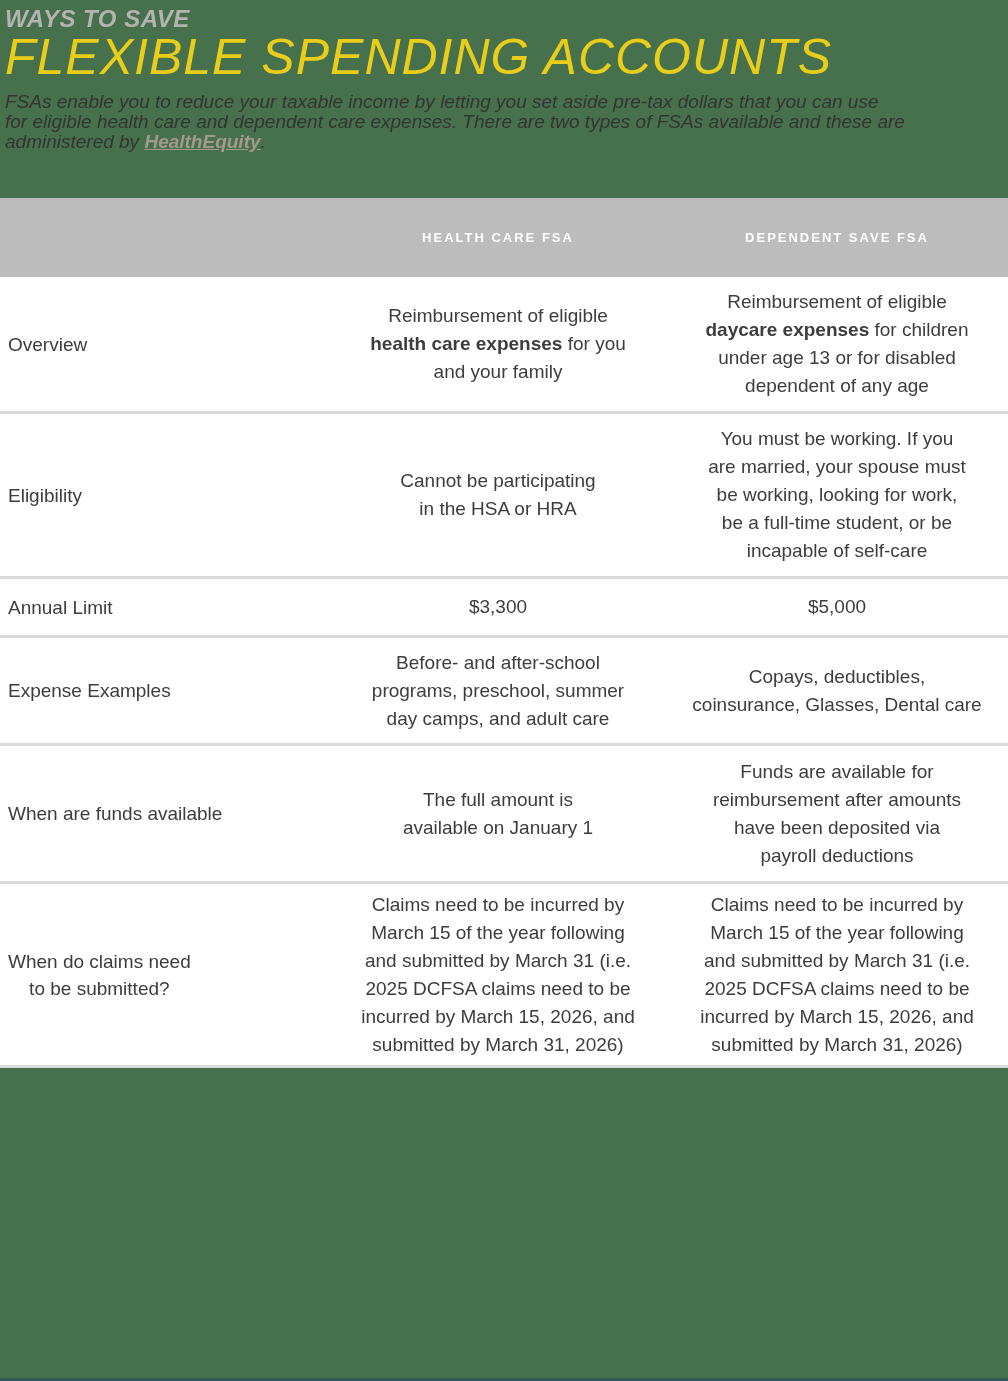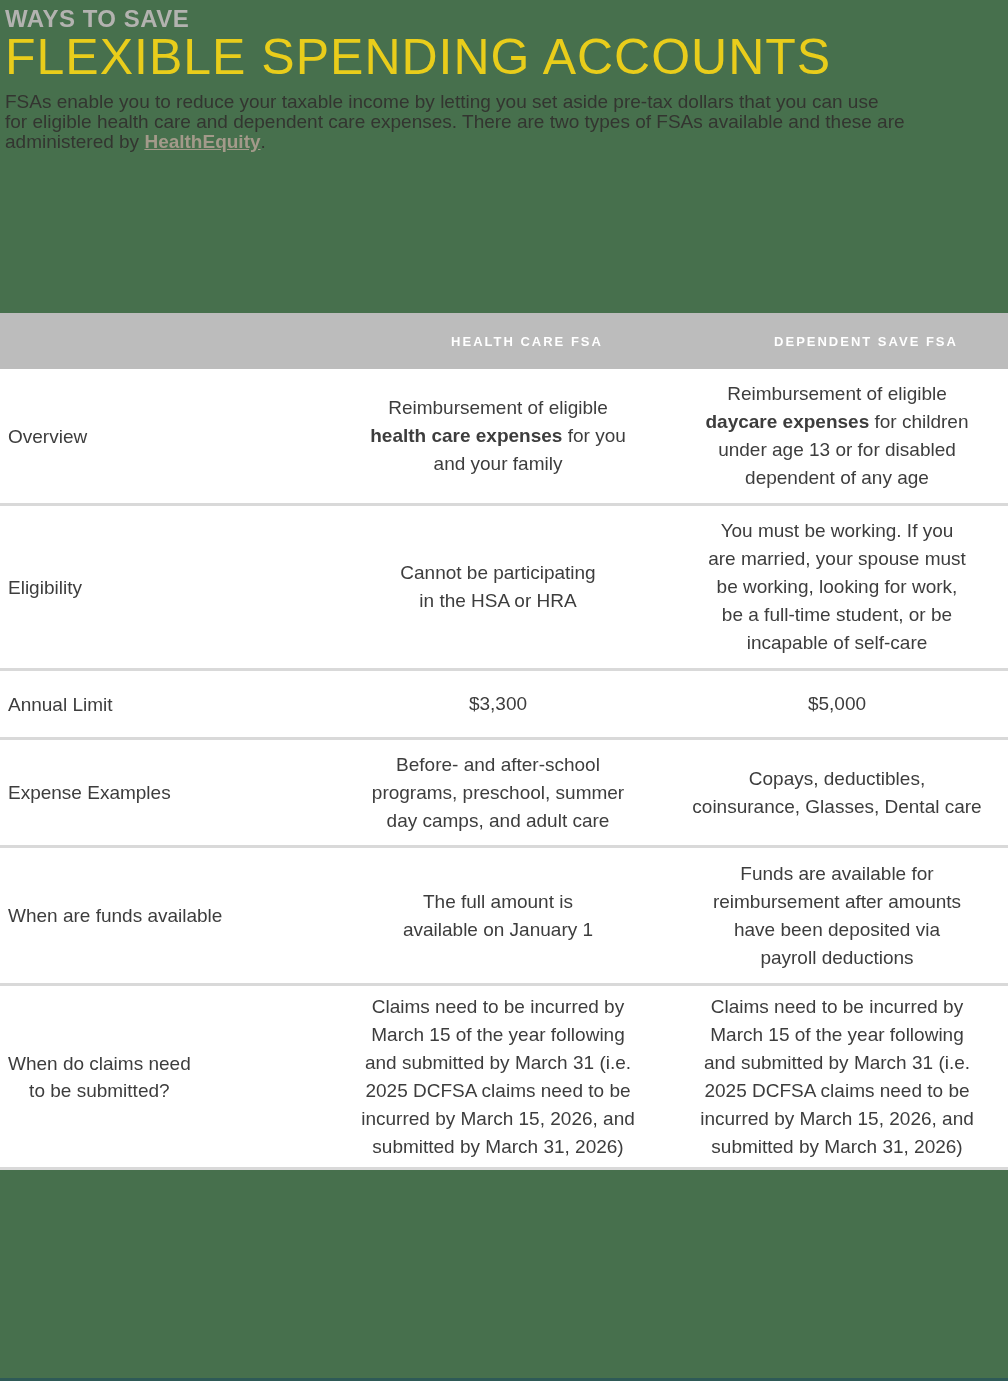--- a/index.html
+++ b/index.html
@@ -19,22 +19,23 @@
   body{
     width:1008px;
     min-height:1381px;
     background:var(--page-background);
     font-family:"Liberation Sans","DejaVu Sans",sans-serif;
     display:flex;
     flex-direction:column;
   }
   
   .hero{
-    height:313px;
+    height:198px;
     padding:6px 77px 0 5px;
+    font-style:italic;
   }
   .eyebrow{
     margin:0;
     font-size:24px;
     font-weight:bold;
     line-height:1.1;
     letter-spacing:0.5px;
     color:var(--muted-gray);
   }
   .page-title{
@@ -64,40 +65,39 @@
     text-decoration:underline;
     font-weight:bold;
   }
   
   .fsa-table{background:#ffffff;}
   .grid{
     display:grid;
     grid-template-columns:330px 336px 342px;
   }
   .thead{
-    height:56px;
+    height:79px;
     background:var(--table-header-bg);
     align-items:center;
-    padding-left:29px;
   }
   .th{
     text-align:center;
     color:var(--table-header-text);
     font-size:13px;
     font-weight:bold;
     letter-spacing:2px;
   }
   .row{
     background:#ffffff;
   }
   .row + .row{border-top:3px solid var(--divider);}
   .row.last{border-bottom:3px solid var(--divider);}
   .h134{height:134px}
   .h165{height:165px}
-  .h53{height:69px}
+  .h53{height:59px}
   .h108{height:108px}
   .h138{height:138px}
   .h187{height:187px}
   .row-label{
     display:flex;
     align-items:center;
     padding-left:8px;
     font-size:19px;
     line-height:27px;
     color:var(--cell-text);

